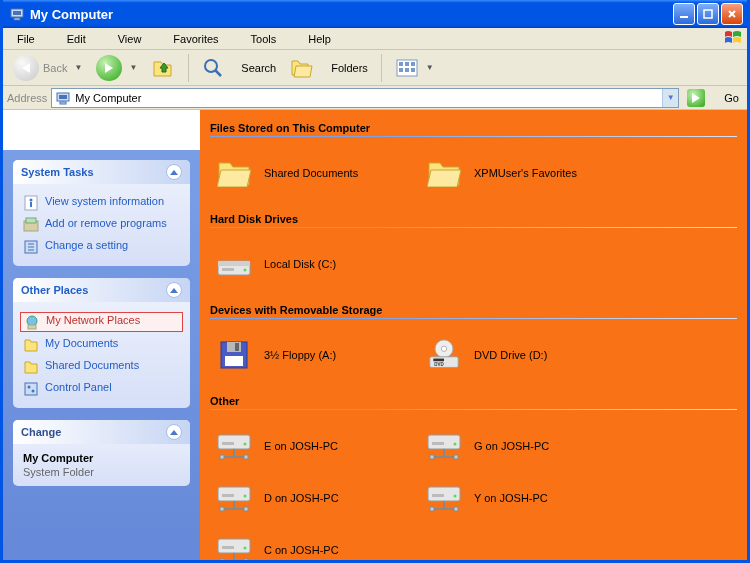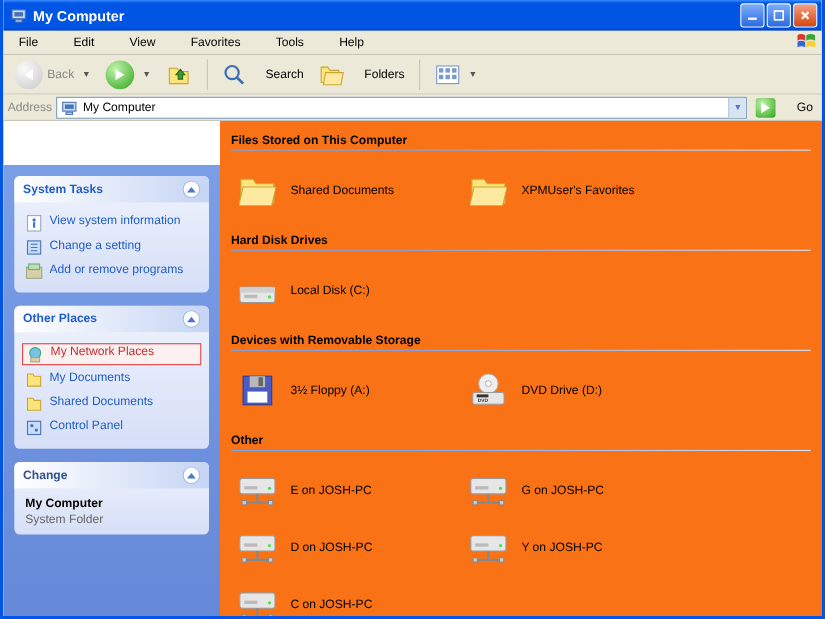--- a/index.html
+++ b/index.html
@@ -234,31 +234,31 @@
         <div class="task">
             <svg class="ic">
               <rect x="2" y="1" width="12" height="14" fill="#fff" stroke="#9ab"></rect>
               <circle cx="8" cy="5" r="1.5" fill="#47c"></circle>
               <rect x="7" y="7" width="2" height="5" fill="#47c"></rect>
             </svg>
             <span>View system information</span>
           </div>
         <div class="task">
             <svg class="ic">
+              <rect x="1" y="4" width="14" height="10" fill="#d9cfa6" stroke="#9a8"></rect>
+              <rect x="3" y="1" width="10" height="5" fill="#bce0b8" stroke="#7a7"></rect>
+            </svg>
+            <span>Add or remove programs</span>
+          </div>
+        <div class="task">
+            <svg class="ic">
               <rect x="2" y="2" width="12" height="12" fill="#c9ddf6" stroke="#4a72b4"></rect>
               <path d="M5 5 L11 5 M5 8 L11 8 M5 11 L11 11" stroke="#4a72b4"></path>
             </svg>
             <span>Change a setting</span>
-          </div>
-        <div class="task">
-            <svg class="ic">
-              <rect x="1" y="4" width="14" height="10" fill="#d9cfa6" stroke="#9a8"></rect>
-              <rect x="3" y="1" width="10" height="5" fill="#bce0b8" stroke="#7a7"></rect>
-            </svg>
-            <span>Add or remove programs</span>
           </div>
       </div>
     </div>
 
     <div class="panel">
       <div class="panel-head">
         <span>Other Places</span>
         <div class="chev"></div>
       </div>
       <div class="panel-body">

